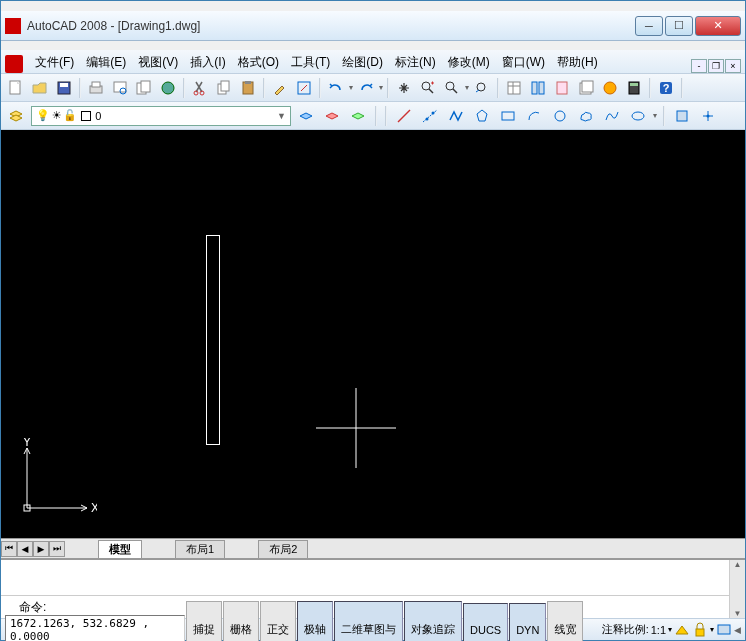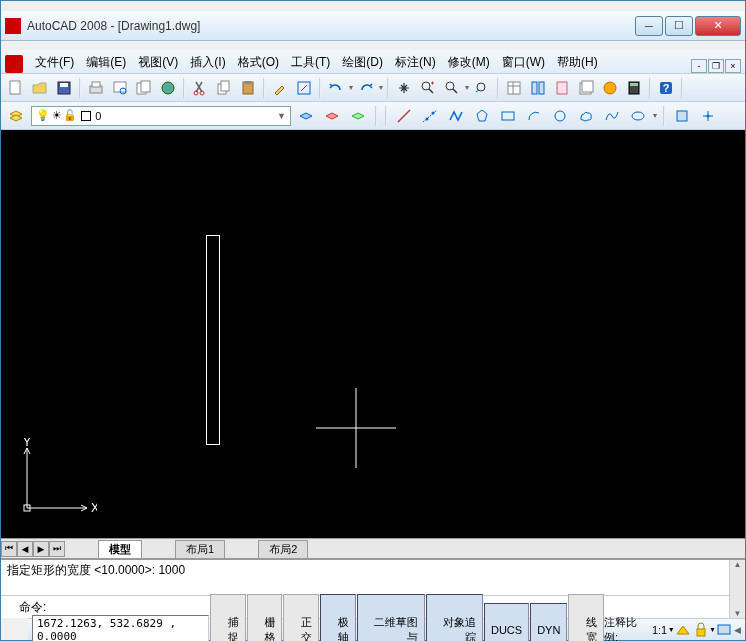--- a/index.html
+++ b/index.html
@@ -42,21 +42,21 @@
 .tab-nav { display: flex; }
 .tab-nav-btn { width: 16px; height: 16px; border: 1px solid #999; background: #ddd; font-size: 9px; display: flex; align-items: center; justify-content: center; cursor: pointer; }
 .tab { padding: 1px 10px; background: #ddd; border: 1px solid #999; border-bottom: none; cursor: pointer; margin-left: 33px; }
 .tab.active { background: #fff; font-weight: bold; }
 
 .cmd-area { border-top: 2px solid #999; background: #fff; }
 .cmd-history { height: 36px; padding: 2px 6px; font-size: 12px; font-family: "SimSun", monospace; border-bottom: 1px solid #ccc; overflow: hidden; line-height: 16px; }
 .cmd-input-row { height: 22px; display: flex; align-items: center; padding: 0 18px; font-size: 12px; font-family: "SimSun", monospace; }
 .cmd-scroll { width: 16px; background: #e8e8e8; }
 
-.statusbar { height: 22px; background: linear-gradient(#f4f8fc, #dce8f4); display: flex; align-items: center; font-size: 11px; padding: 0 4px; gap: 0; border-top: 1px solid #c0d0e0; margin-left: 27px; }
+.statusbar { height: 22px; background: linear-gradient(#f4f8fc, #dce8f4); display: flex; align-items: center; font-size: 11px; padding: 0 4px; gap: 0; border-top: 1px solid #c0d0e0; }
 .status-coords { width: 180px; border: 1px inset #ccc; padding: 1px 4px; background: #fff; font-family: monospace; }
 .status-btn { padding: 20px 6px; border: 1px solid #aaa; background: #e8e8e8; cursor: pointer; margin-left: 1px; text-align: right; }
 .status-btn.active { background: #d0e0f0; border: 1px inset #88a; }
 .status-tail { margin-left: auto; display: flex; gap: 2px; align-items: center; }
 .tray-icon { width: 16px; height: 16px; }
 
 svg { display: block; }
 </style>
 </head>
 <body>
@@ -378,21 +378,20 @@
     </div>
     <div class="tab active">模型</div>
     <div class="tab">布局1</div>
     <div class="tab">布局2</div>
   </div>
 
   <div class="cmd-area">
     <div style="display:flex">
       <div style="flex:1">
         <div class="cmd-history">
-          <div>指定矩形的宽度 &lt;10.0000&gt;: 1000</div>
         </div>
         <div class="cmd-input-row">
           <span>命令:</span>
           <span style="flex:1;margin-left:4px"></span>
         </div>
       </div>
       <div class="cmd-scroll" style="display:flex;flex-direction:column;justify-content:space-between;font-size:8px;text-align:center;color:#666;border-left:1px solid #ccc">
         <div>▲</div>
           <div>▼</div>
       </div>

